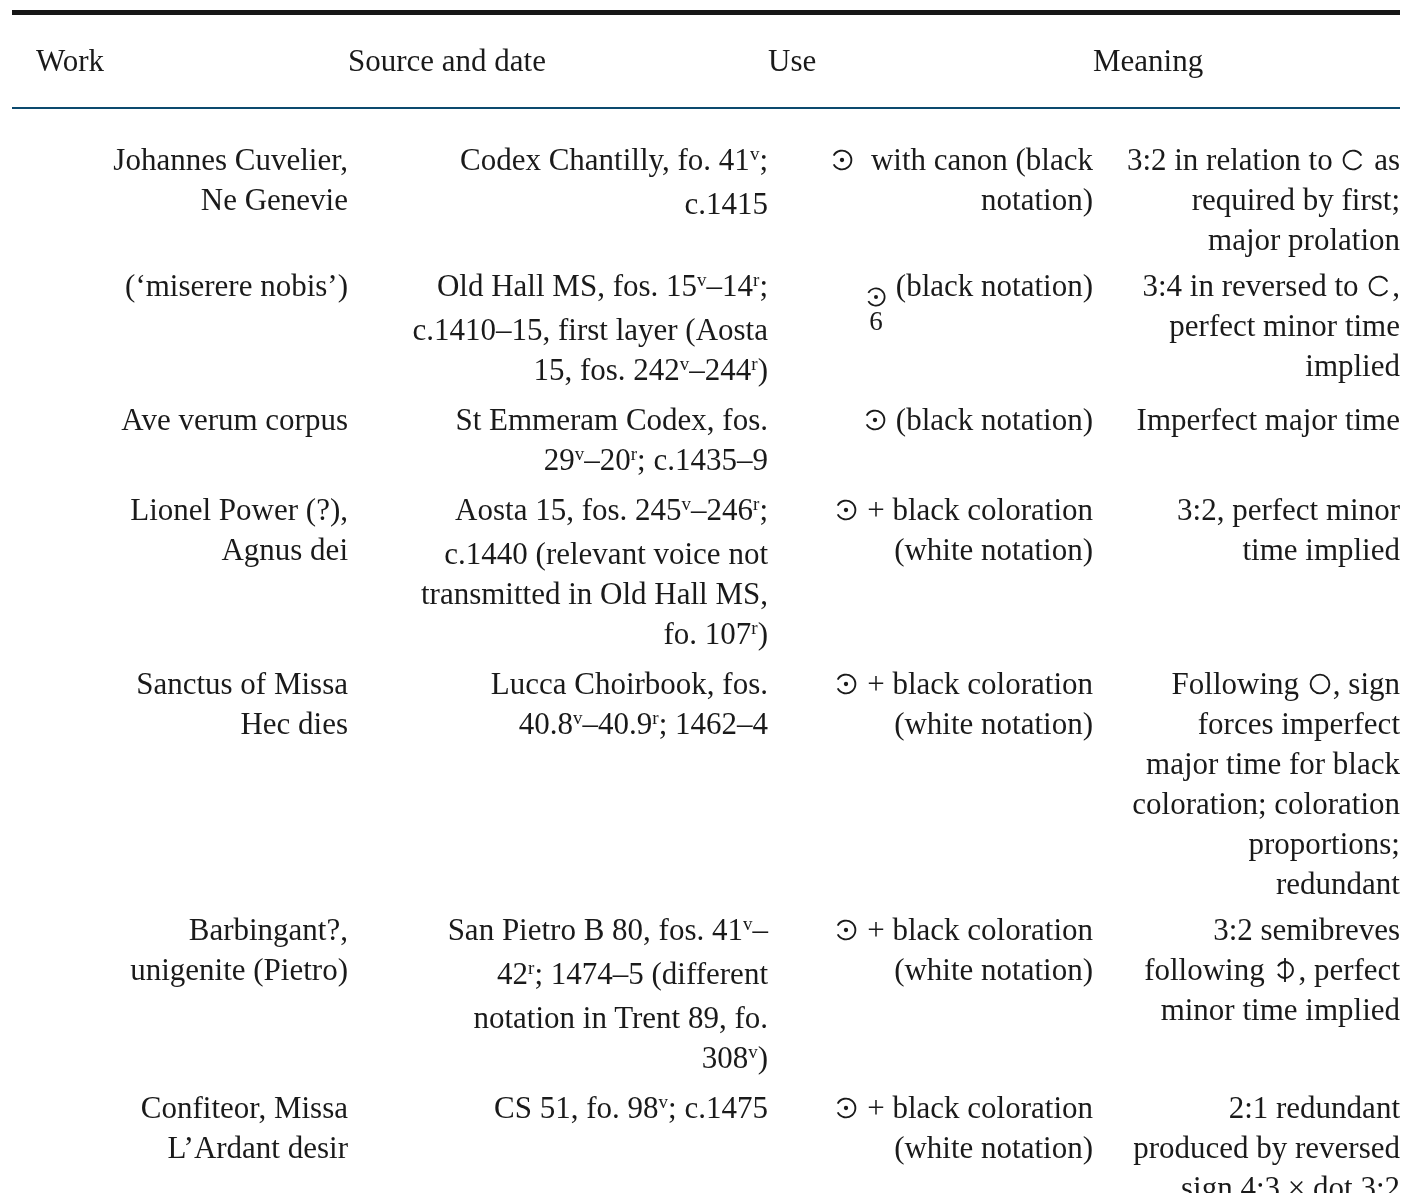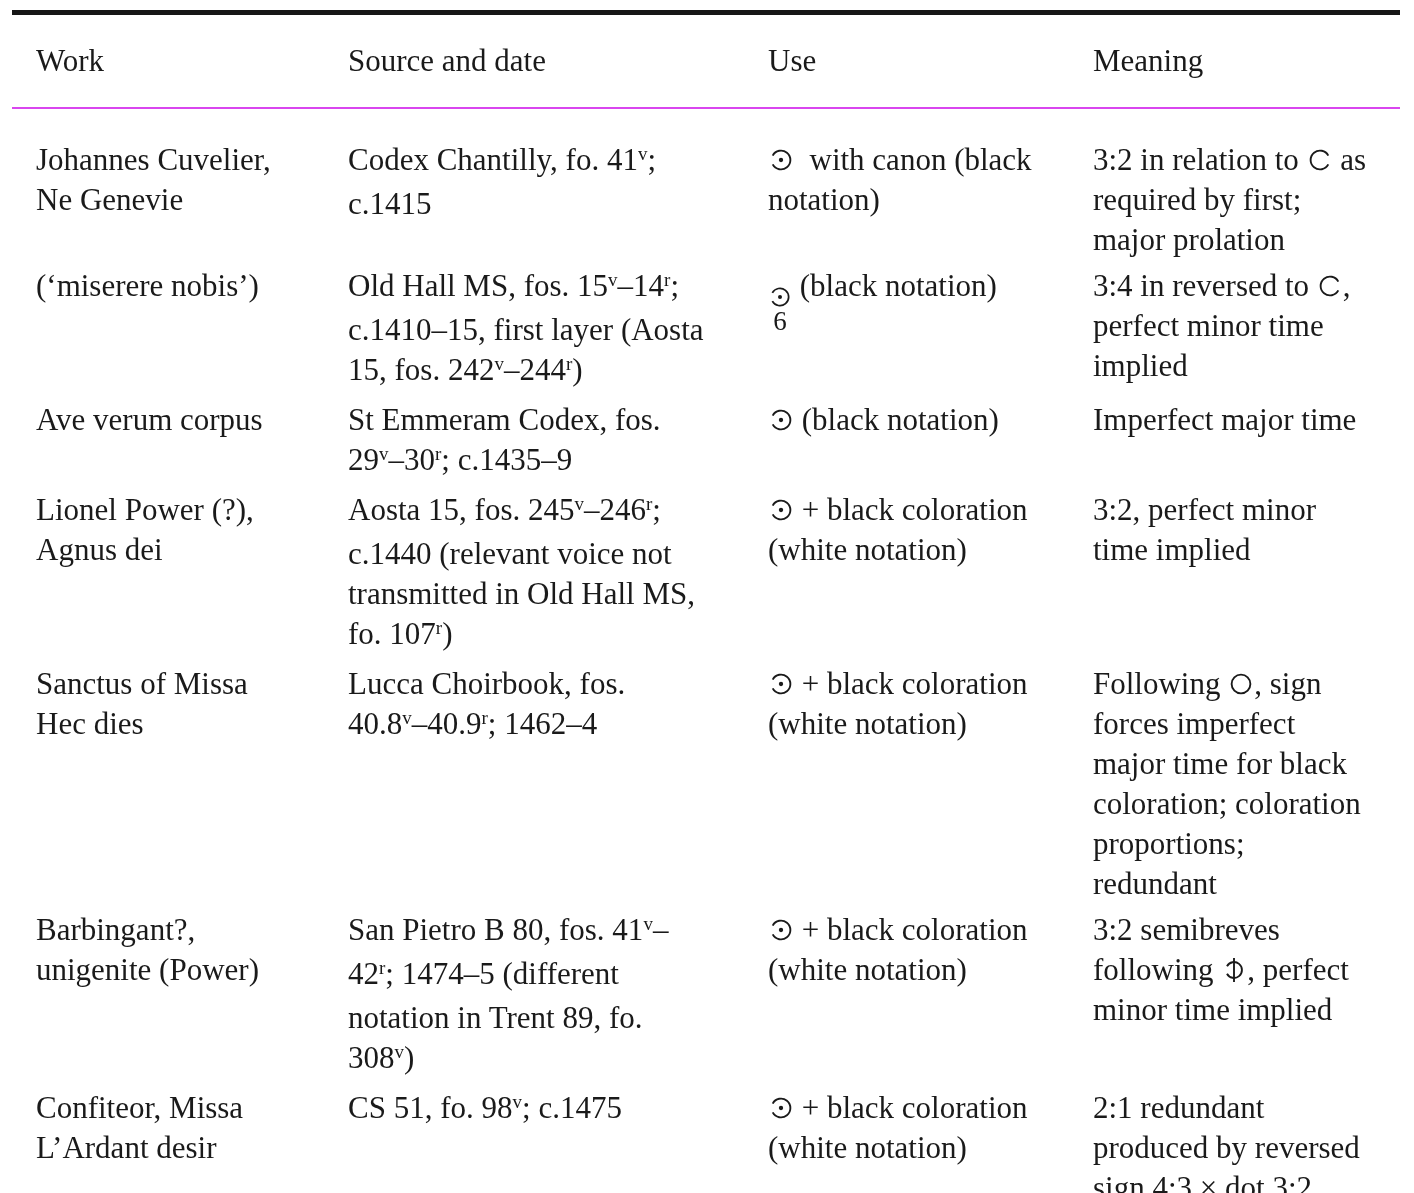--- a/index.html
+++ b/index.html
@@ -13,25 +13,25 @@
     border-top:5px solid #161616;
     border-bottom:6px solid #161616;
   }
   .grid{
     display:grid;
     grid-template-columns:312px 420px 325px 1fr;
     padding-left:24px;
   }
   .header{
     padding-top:26px;padding-bottom:26px;
-    border-bottom:2px solid #d946ef;
+    border-bottom:2px solid #0c4a6e;
   }
   .header .hcell{line-height:40px;white-space:pre;}
   .tbody{padding-top:31px;padding-bottom:4px;}
-  .row{margin-bottom:6px;}
+  .row{margin-bottom:6px;text-align:right;}
   .cell{overflow:visible;}
   .line{line-height:40px;white-space:pre;}
   .it{}
   .sup{font-size:19px;position:relative;top:-10px;}
   .sign{width:26px;height:26px;vertical-align:-3px;}
   .ring{fill:none;stroke:#1a1a1a;stroke-width:2.6;}
   .dot{fill:#1a1a1a;stroke:none;}
   .stack{
     display:inline-flex;flex-direction:column;align-items:center;
     vertical-align:-13px;line-height:1;
@@ -96,21 +96,21 @@
           <div class="line"><span>perfect minor time</span></div>
           <div class="line"><span>implied</span></div>
         </div>
       </div>
       <div class="grid row">
         <div class="cell">
           <div class="line"><span class="it">Ave verum corpus</span></div>
         </div>
         <div class="cell">
           <div class="line"><span>St Emmeram Codex, fos.</span></div>
-          <div class="line"><span>29</span><span class="sup">v</span><span>–30</span><span class="sup">r</span><span>; </span><span class="it">c</span><span>.1435–9</span></div>
+          <div class="line"><span>29</span><span class="sup">v</span><span>–20</span><span class="sup">r</span><span>; </span><span class="it">c</span><span>.1435–9</span></div>
         </div>
         <div class="cell">
           <div class="line"><svg viewBox="0 0 36 36" class="sign">
               <path d="M6.5 11.9A13 13 0 1 1 6.5 24.1" class="ring"></path>
               <circle cx="18" cy="18" r="3" class="dot"></circle>
             </svg><span> (black notation)</span></div>
         </div>
         <div class="cell">
           <div class="line"><span>Imperfect major time</span></div>
         </div>
@@ -161,21 +161,21 @@
           <div class="line"><span>forces imperfect</span></div>
           <div class="line"><span>major time for black</span></div>
           <div class="line"><span>coloration; coloration</span></div>
           <div class="line"><span>proportions;</span></div>
           <div class="line"><span>redundant</span></div>
         </div>
       </div>
       <div class="grid row">
         <div class="cell">
           <div class="line"><span>Barbingant?,</span></div>
-          <div class="line"><span class="it">unigenite</span><span> (Power)</span></div>
+          <div class="line"><span class="it">unigenite</span><span> (Pietro)</span></div>
         </div>
         <div class="cell">
           <div class="line"><span>San Pietro B 80, fos. 41</span><span class="sup">v</span><span>–</span></div>
           <div class="line"><span>42</span><span class="sup">r</span><span>; 1474–5 (different</span></div>
           <div class="line"><span>notation in Trent 89, fo.</span></div>
           <div class="line"><span>308</span><span class="sup">v</span><span>)</span></div>
         </div>
         <div class="cell">
           <div class="line"><svg viewBox="0 0 36 36" class="sign">
               <path d="M6.5 11.9A13 13 0 1 1 6.5 24.1" class="ring"></path>

